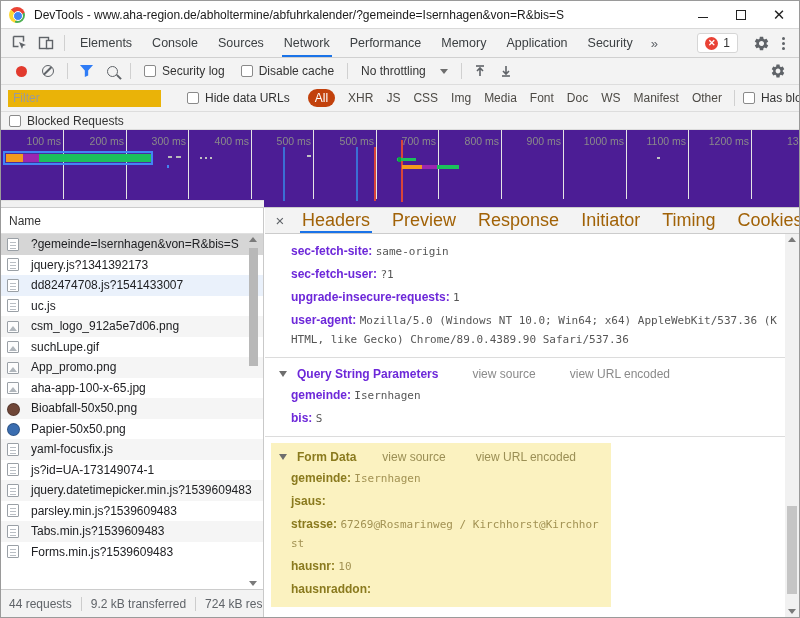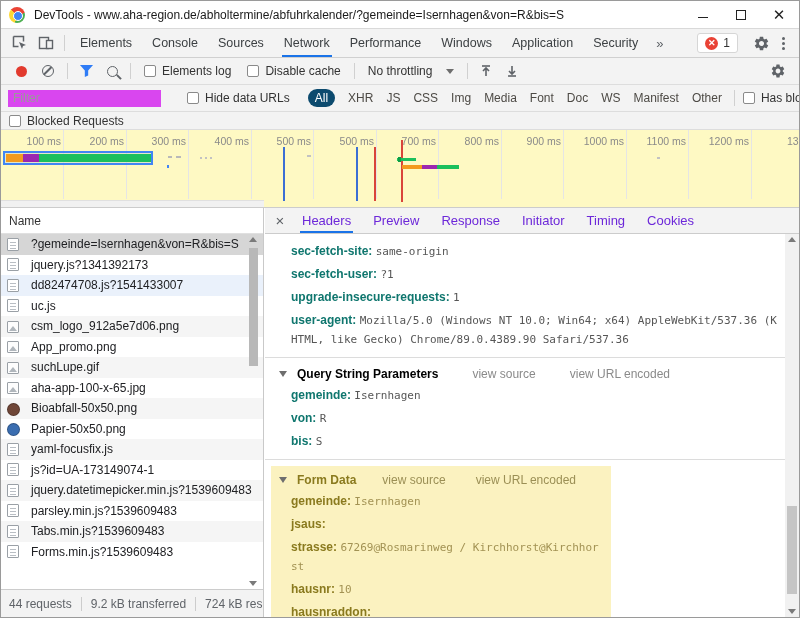--- a/index.html
+++ b/index.html
@@ -37,31 +37,31 @@
   .rec-dot { width:11px; height:11px; border-radius:50%; background:#e23a2e; margin:0 7px; flex:0 0 auto; }
   .clear-ic { width:12px; height:12px; border:1.6px solid #5f6368; border-radius:50%; position:relative; margin:0 8px; flex:0 0 auto; }
   .clear-ic::after { content:""; position:absolute; left:-1px; top:4px; width:11px; height:1.6px; background:#5f6368; transform:rotate(-45deg); }
   .chk { width:12px; height:12px; border:1px solid #8a8a8a; border-radius:2px; background:#fff; flex:0 0 auto; }
   .chk-group { display:flex; align-items:center; gap:6px; margin:0 8px; white-space:nowrap; color:#333; }
   .dd { display:flex; align-items:center; gap:14px; margin:0 8px; color:#333; white-space:nowrap; }
   .dd-arrow { width:0; height:0; border-left:4px solid transparent; border-right:4px solid transparent; border-top:5px solid #6e6e6e; }
 
   
   .filterbar { position:absolute; left:0; top:84px; width:100%; height:27px; background:#f3f3f3; border-bottom:1px solid #ddd; display:flex; align-items:center; padding:0 6px; }
-  .filter-input { width:155px; height:19px; border:1px solid #f3f3f3; background:#d946ef; font-size:12px; padding:0 5px; color:#333; font-family:"Liberation Sans",sans-serif; }
+  .filter-input { width:155px; height:19px; border:1px solid #f3f3f3; background:#eab308; font-size:12px; padding:0 5px; color:#333; font-family:"Liberation Sans",sans-serif; }
   .filter-input::placeholder { color:#9a9a9a; }
   .chips { display:flex; align-items:center; gap:13px; margin-left:10px; color:#4d4a45; }
   .chip { white-space:nowrap; }
-  .chip.active { background:#0c4a6e; color:#fff; border-radius:9px; padding:2px 7px; }
+  .chip.active { background:#c2410c; color:#fff; border-radius:9px; padding:2px 7px; }
 
   
   .blockedbar { position:absolute; left:0; top:111px; width:100%; height:18px; background:#f3f3f3; border-bottom:1px solid #ddd; display:flex; align-items:center; padding:0 8px; }
 
   
-  .timeline { position:absolute; left:0; top:129px; width:100%; height:78px; background:#fef9c3; border-bottom:1px solid #ccc; overflow:hidden; }
+  .timeline { position:absolute; left:0; top:129px; width:100%; height:78px; background:#4c1d95; border-bottom:1px solid #ccc; overflow:hidden; }
   .grid { position:absolute; top:0; bottom:8px; width:1px; background:#e5e5e5; }
   .tick { position:absolute; top:5px; width:58px; text-align:right; font-size:10.5px; color:#8a8a8a; white-space:nowrap; }
   .sel-box { position:absolute; left:2px; top:21px; width:150px; height:14px; border:2px solid #4285f4; background:rgba(66,133,244,.15); }
   .bar { position:absolute; }
   .evline { position:absolute; width:2px; }
   .hstrip { position:absolute; left:0; top:70px; width:263px; height:8px; background:#f1f1f1; border-top:1px solid #e0e0e0; }
 
   
   .leftpanel { position:absolute; left:0; top:207px; width:263px; bottom:0; border-right:1px solid #c9c9c9; background:#fff; overflow:hidden; }
   .lp-head { height:26px; border-bottom:1px solid #e0e0e0; display:flex; align-items:center; padding:0 8px; color:#333; background:#fff; }
@@ -82,30 +82,30 @@
   .lp-thumb { position:absolute; left:1px; top:14px; width:9px; height:118px; background:#b8b8b8; }
   .sc-arrow { position:absolute; left:1px; width:0; height:0; border-left:4px solid transparent; border-right:4px solid transparent; }
   .sc-up { top:3px; border-bottom:5px solid #7a7a7a; }
   .sc-down { bottom:3px; border-top:5px solid #7a7a7a; }
   .statusbar { position:absolute; left:0; bottom:0; width:100%; height:28px; background:#f3f3f3; border-top:1px solid #ccc; display:flex; align-items:center; padding:0 8px; gap:9px; color:#5f6368; white-space:nowrap; overflow:hidden; }
   .sb-div { width:1px; height:14px; background:#ccc; flex:0 0 auto; }
 
   .rightpanel { position:absolute; left:264px; top:207px; right:0; bottom:0; background:#fff; overflow:hidden; }
   .rp-tabs { height:26px; background:#f3f3f3; border-bottom:1px solid #ccc; display:flex; align-items:center; padding:0 4px; }
   .rp-close { width:22px; text-align:center; color:#5f6368; font-size:15px; flex:0 0 auto; }
-  .rtab { padding:0 11px; height:100%; display:flex; align-items:center; color:#6d28d9; position:relative; white-space:nowrap; font-size:13px; }
+  .rtab { padding:0 11px; height:100%; display:flex; align-items:center; color:#a16207; position:relative; white-space:nowrap; font-size:18px; }
   .rtab.active::after { content:""; position:absolute; left:9px; right:9px; bottom:0; height:2px; background:#1a73e8; }
   .rp-content { position:absolute; left:0; top:26px; right:14px; bottom:0; overflow:hidden; padding:6px 0 0 14px; }
   .hdr-row { padding:2px 4px 2px 12px; line-height:18px; }
-  .hname { font-weight:bold; color:#0f766e; }
+  .hname { font-weight:bold; color:#6d28d9; }
   .hval { font-family:"DejaVu Sans Mono", monospace; font-size:11px; color:#565656; word-break:break-all; }
   .sec-divider { border-top:1px solid #dcdcdc; margin:6px 0 6px -14px; }
   .sec-head { display:flex; align-items:center; gap:8px; padding:3px 0; }
   .tri { width:0; height:0; border-left:4.5px solid transparent; border-right:4.5px solid transparent; border-top:6px solid #6e6e6e; margin-right:2px; flex:0 0 auto; }
-  .sec-title { font-weight:bold; color:#000000; }
+  .sec-title { font-weight:bold; color:#6d28d9; }
   .glink { color:#8a8a8a; margin-left:26px; text-decoration:none; }
   .form-block { background:#fbf2c0; margin-left:-8px; padding:4px 8px 6px 8px; width:340px; }
   .form-block .sec-title { color:#8a7a1e; }
   .form-block .hname { color:#8a7a1e; }
   .form-block .hval { color:#a29253; }
   .form-block .glink { color:#9b8f55; }
   .rp-scroll { position:absolute; right:0; top:26px; width:14px; bottom:0; background:#f1f1f1; }
   .rp-thumb { position:absolute; left:2px; width:10px; top:272px; height:88px; background:#c5c5c5; }
 
   .mag { width:11px; height:11px; border:1.7px solid #5f6368; border-radius:50%; position:relative; }
@@ -144,21 +144,21 @@
           <rect x="8.5" y="5.5" width="6" height="8" fill="#f3f3f3" stroke="#5f6368" stroke-width="1.4"></rect>
         </svg>
     </span>
     <span class="vdiv"></span>
     <div class="main-tabs">
       <span class="mtab">Elements</span>
       <span class="mtab">Console</span>
       <span class="mtab">Sources</span>
       <span class="mtab active">Network</span>
       <span class="mtab">Performance</span>
-      <span class="mtab">Windows</span>
+      <span class="mtab">Memory</span>
       <span class="mtab">Application</span>
       <span class="mtab">Security</span>
     </div>
     <span class="more-chevron">»</span>
     <span class="spacer"></span>
     <span class="err-badge">
       <span class="err-circle">✕</span>
       <span>1</span>
     </span>
     <span class="icon-btn">
@@ -181,21 +181,21 @@
       <svg class="gi" width="15" height="14" viewBox="0 0 16 15">
           <path d="M1 1h14L9.8 7v5.2L6.2 14V7z" fill="#2f7cf6"></path>
         </svg>
     </span>
     <span class="icon-btn">
         <span class="mag"></span>
       </span>
     <span class="vdiv"></span>
     <span class="chk-group">
       <span class="chk"></span>
-      <span>Elements log</span>
+      <span>Security log</span>
     </span>
     <span class="chk-group">
       <span class="chk"></span>
       <span>Disable cache</span>
     </span>
     <span class="vdiv"></span>
     <span class="dd">
       <span>No throttling</span>
       <span class="dd-arrow"></span>
     </span>
@@ -329,25 +329,25 @@
       <div class="req-row">
           <span class="ric page"></span>
           <span>uc.js</span>
         </div>
       <div class="req-row">
           <span class="ric img"></span>
           <span>csm_logo_912a5e7d06.png</span>
         </div>
       <div class="req-row">
           <span class="ric img"></span>
+          <span>suchLupe.gif</span>
+        </div>
+      <div class="req-row">
+          <span class="ric img"></span>
           <span>App_promo.png</span>
-        </div>
-      <div class="req-row">
-          <span class="ric img"></span>
-          <span>suchLupe.gif</span>
         </div>
       <div class="req-row">
           <span class="ric img"></span>
           <span>aha-app-100-x-65.jpg</span>
         </div>
       <div class="req-row">
           <span class="ric dot" style="--c:#6f4637"></span>
           <span>Bioabfall-50x50.png</span>
         </div>
       <div class="req-row">
@@ -428,24 +428,20 @@
         <span class="tri"></span>
         <span class="sec-title">Query String Parameters</span>
         <a class="glink">view source</a>
         <a class="glink">view URL encoded</a>
       </div>
       <div class="hdr-row">
         <span class="hname">gemeinde:</span>
         <span class="hval">Isernhagen</span>
       </div>
       <div class="hdr-row">
-        <span class="hname">von:</span>
-        <span class="hval">R</span>
-      </div>
-      <div class="hdr-row">
         <span class="hname">bis:</span>
         <span class="hval">S</span>
       </div>
 
       <div class="sec-divider"></div>
 
       <div class="form-block">
         <div class="sec-head">
           <span class="tri"></span>
           <span class="sec-title">Form Data</span>

